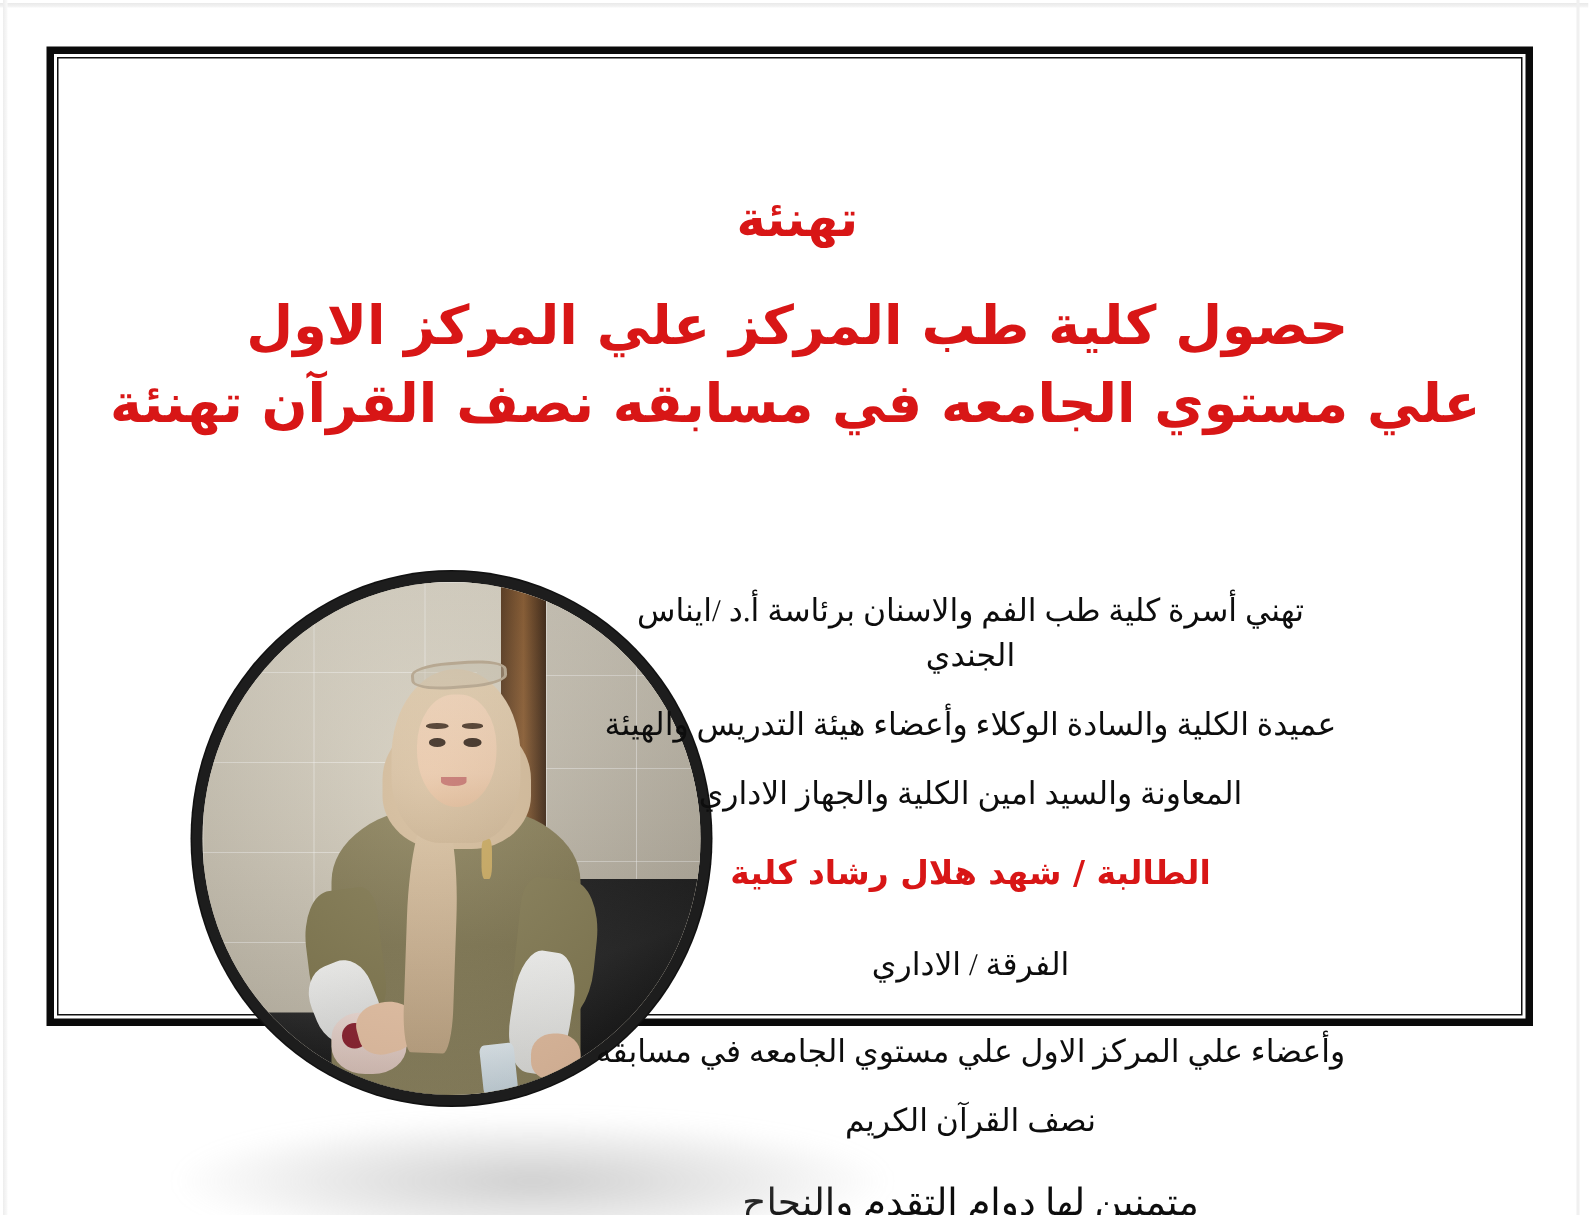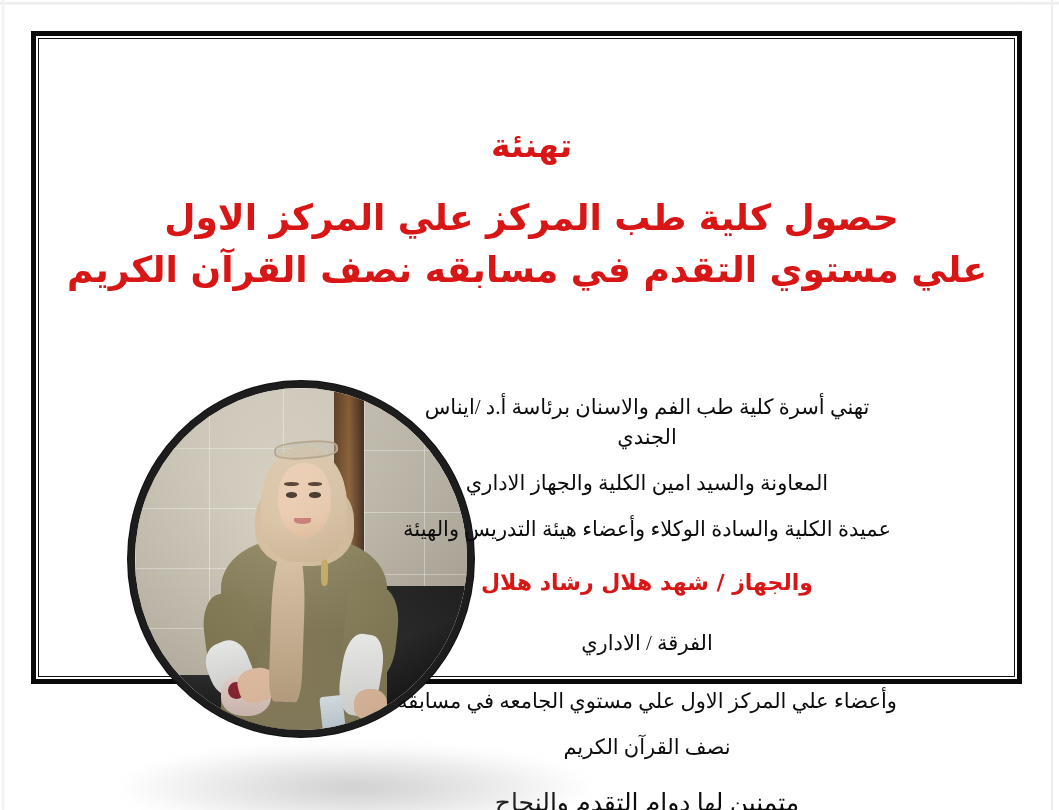--- a/index.html
+++ b/index.html
@@ -353,21 +353,21 @@
 <div class="page-top-edge"></div>
 <div class="page-left-edge"></div>
 <div class="page-right-edge"></div>
 
 <div class="doc-frame">
   <div class="doc-frame-inner"></div>
 
   <div class="heading-block">
     <h1 class="heading-title">تهنئة</h1>
     <p class="heading-line">حصول كلية طب المركز علي المركز الاول</p>
-    <p class="heading-line">علي مستوي التقدم في مسابقه  نصف القرآن الكريم</p>
+    <p class="heading-line">علي مستوي الجامعه في مسابقه  نصف القرآن تهنئة</p>
   </div>
 
   <div class="photo-wrap">
     <div class="photo-inner">
       <div class="ph-wall"></div>
       <div class="ph-doorpanel"></div>
       <div class="ph-doorframe"></div>
       <div class="ph-floor"></div>
       <div class="ph-floor-left"></div>
       <div class="ph-body"></div>
@@ -391,24 +391,24 @@
       <div class="ph-eye-l"></div>
       <div class="ph-eye-r"></div>
       <div class="ph-mouth"></div>
       <div class="ph-glasses"></div>
       <div class="ph-shade"></div>
     </div>
   </div>
 
   <div class="text-column">
     <p class="para para-intro">تهني أسرة كلية طب الفم والاسنان برئاسة أ.د /ايناس الجندي</p>
+    <p class="para para-intro">عميدة الكلية والسادة الوكلاء  وأعضاء هيئة التدريس والهيئة</p>
     <p class="para para-intro">المعاونة والسيد امين الكلية والجهاز الاداري</p>
-    <p class="para para-intro">عميدة الكلية والسادة الوكلاء  وأعضاء هيئة التدريس والهيئة</p>
-
-    <p class="student-name">والجهاز / شهد هلال رشاد هلال</p>
+
+    <p class="student-name">الطالبة / شهد هلال رشاد كلية</p>
 
     <p class="grade-line">الفرقة / الاداري</p>
 
     <p class="reason-line">وأعضاء علي المركز الاول علي مستوي الجامعه في مسابقه</p>
     <p class="para">نصف القرآن الكريم</p>
 
     <p class="wish-line">متمنين لها دوام التقدم والنجاح</p>
   </div>
 </div>
 

